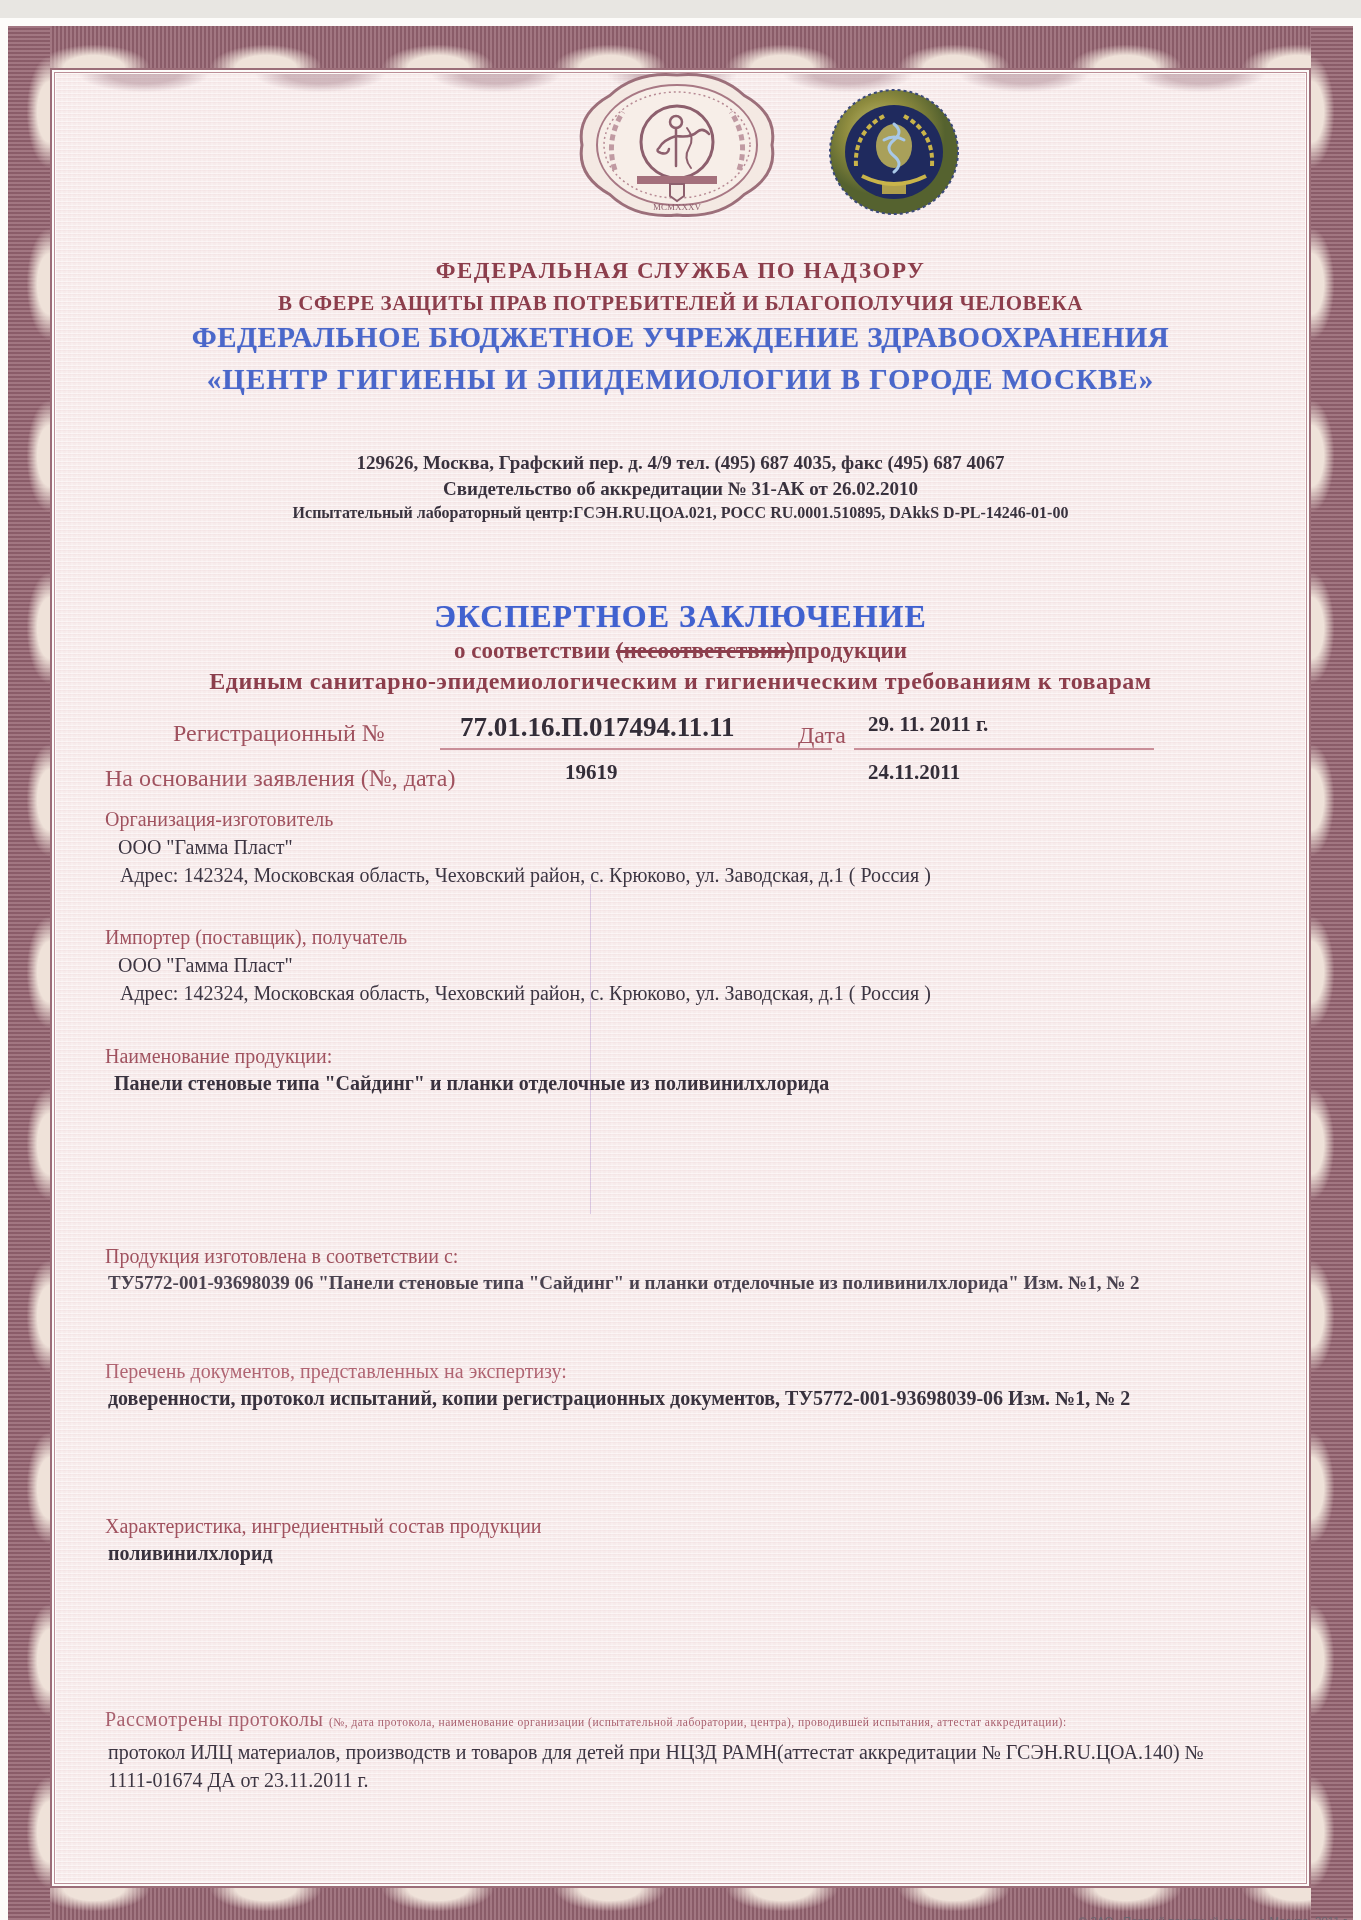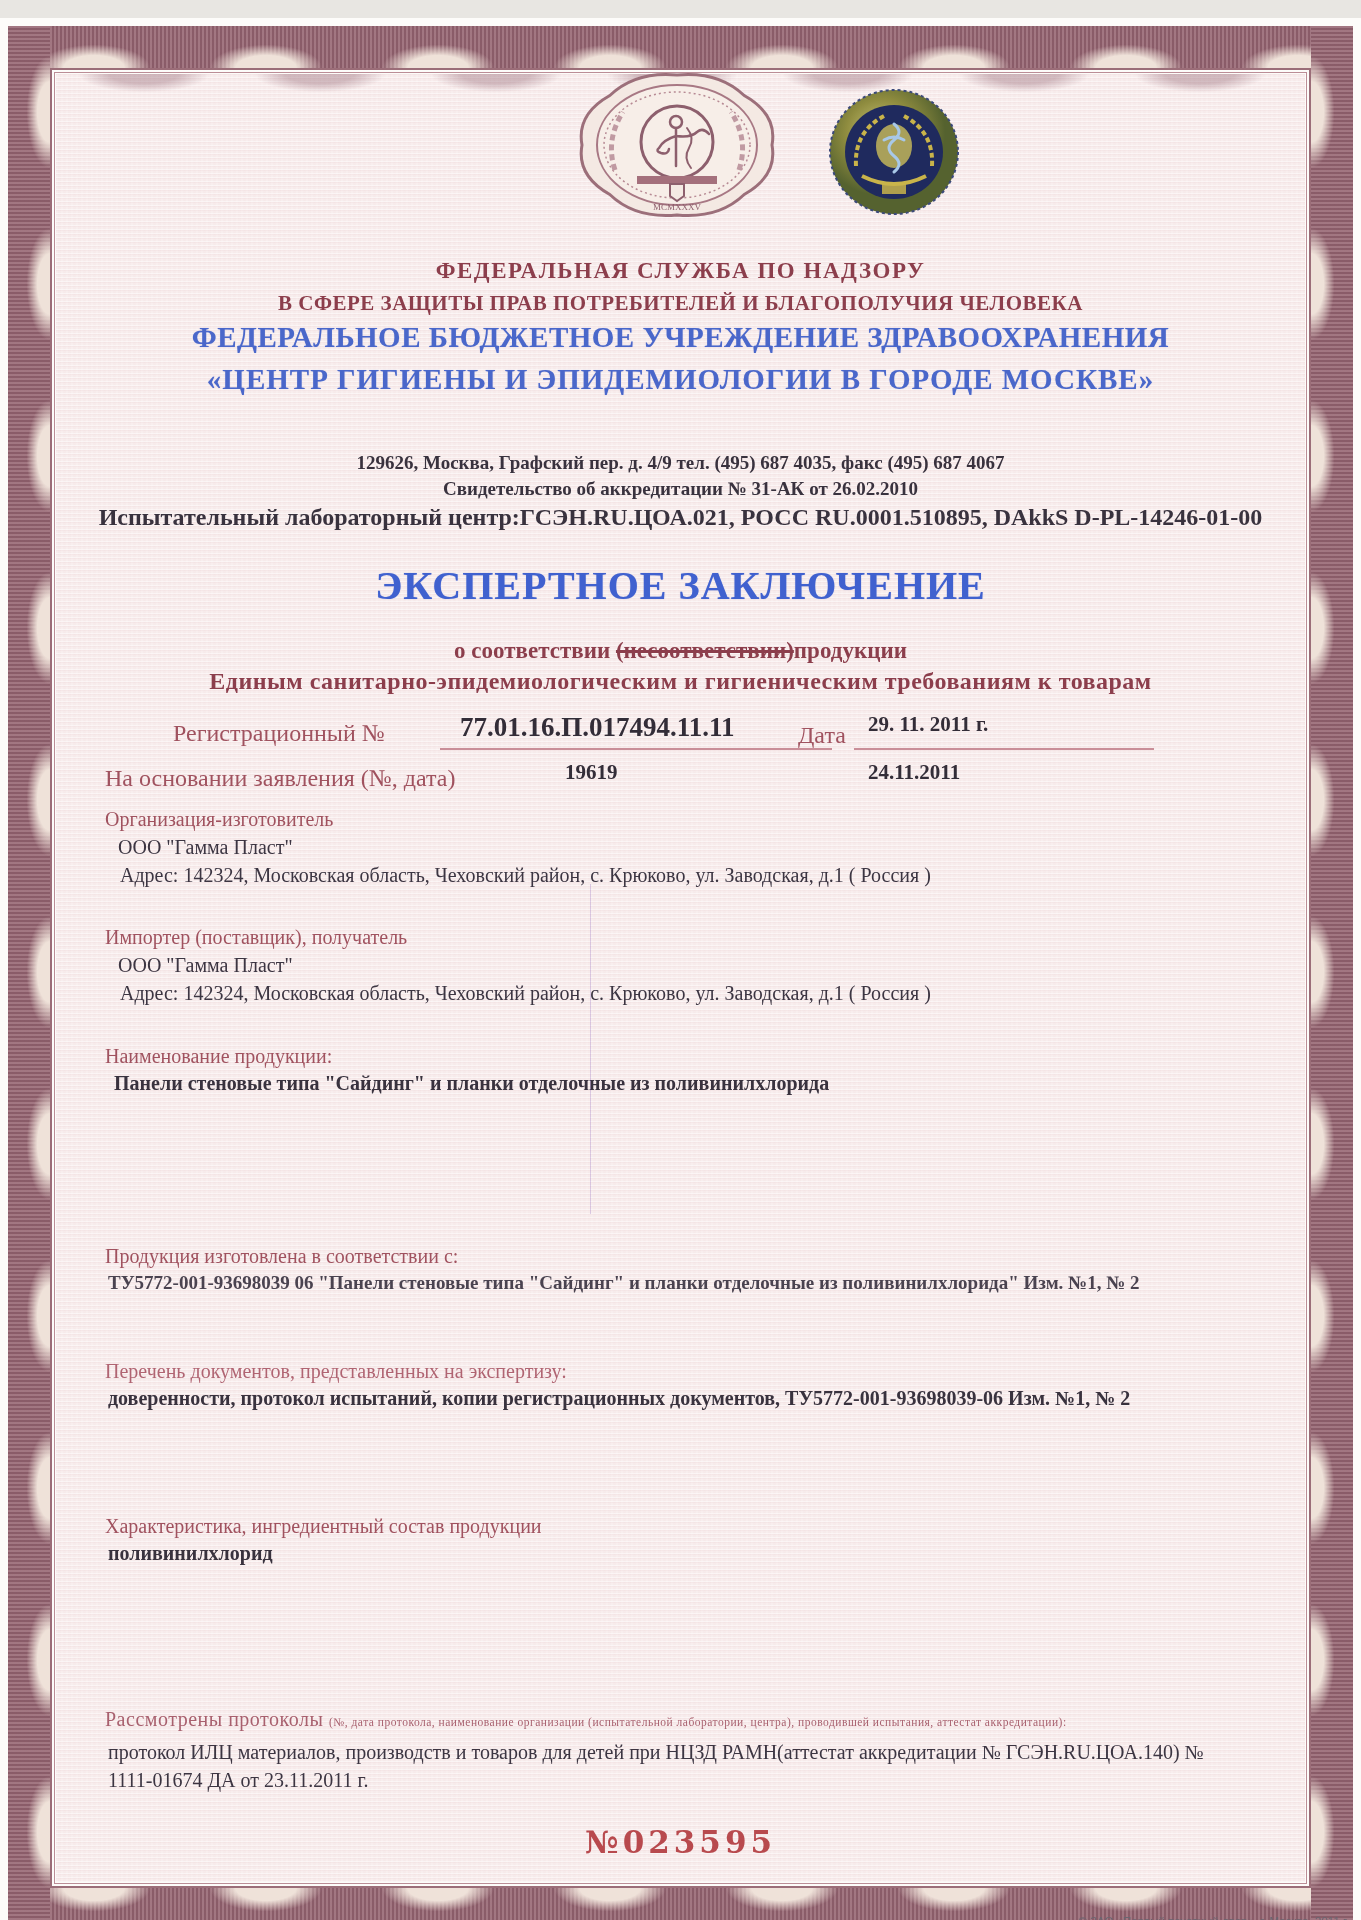--- a/index.html
+++ b/index.html
@@ -45,23 +45,23 @@
   .darktxt { color:#39323e; font-weight:bold; }
   .label   { color:#a0525f; font-size:24px; }
   .value   { color:#332d38; font-weight:bold; }
 
   .svc1 { top:184px; font-size:23px; letter-spacing:1.5px; }
   .svc2 { top:217px; font-size:21px; letter-spacing:0.5px; }
   .org1 { top:247px; font-size:29px; letter-spacing:0.5px; }
   .org2 { top:289px; font-size:29px; letter-spacing:1px; }
   .addr1 { top:378px; font-size:19px; }
   .addr2 { top:404px; font-size:19px; }
-  .addr3 { top:430px; font-size:24px; }
+  .addr3 { top:430px; font-size:16px; }
 
-  .doc-title { top:488px; font-size:40px; letter-spacing:1px; color:#4061cf; font-weight:bold;
+  .doc-title { top:524px; font-size:32px; letter-spacing:1px; color:#4061cf; font-weight:bold;
                text-shadow:0 0 1px rgba(64,97,207,0.4); }
   .sub1 { top:564px; font-size:23px; }
   .sub1 .struck { text-decoration:line-through; text-decoration-thickness:3px; }
   .sub2 { top:594px; font-size:24px; letter-spacing:0.5px; }
 
   .ruled { border-bottom:2px solid #c98f99; height:1px; }
 
   .sec-line { font-size:20px; }
   .body-line { font-size:20px; }
 
@@ -168,17 +168,16 @@
     <div class="abs darktxt body-line" style="left:52px; top:1313px;">доверенности, протокол испытаний, копии регистрационных документов, ТУ5772-001-93698039-06 Изм. №1, № 2</div>
 
     <div class="abs label sec-line" style="left:49px; top:1441px;">Характеристика, ингредиентный состав продукции</div>
     <div class="abs darktxt body-line" style="left:52px; top:1468px;">поливинилхлорид</div>
 
     <div class="abs" style="left:49px; top:1634px; width:1170px; color:#a8606e; font-size:20px; letter-spacing:0.5px;">
       <span>Рассмотрены протоколы </span><span class="tiny-note">(№, дата протокола, наименование организации (испытательной лаборатории, центра), проводившей испытания, аттестат аккредитации):</span>
     </div>
     <div class="abs darktxt" style="left:52px; top:1664px; width:1135px; font-size:20px; line-height:28px; font-weight:normal; color:#3c3542;">протокол ИЛЦ материалов, производств и товаров для детей при НЦЗД РАМН(аттестат аккредитации № ГСЭН.RU.ЦОА.140) № 1111-01674 ДА от 23.11.2011 г.</div>
 
-    <div class="abs ctr blank-number">№023595</div>
   </div>
 
   <div class="print-credit">© ЗАО «Первый печатный двор»,  г. Москва, 2011 г.</div>
 </div>
 
 </body></html>

